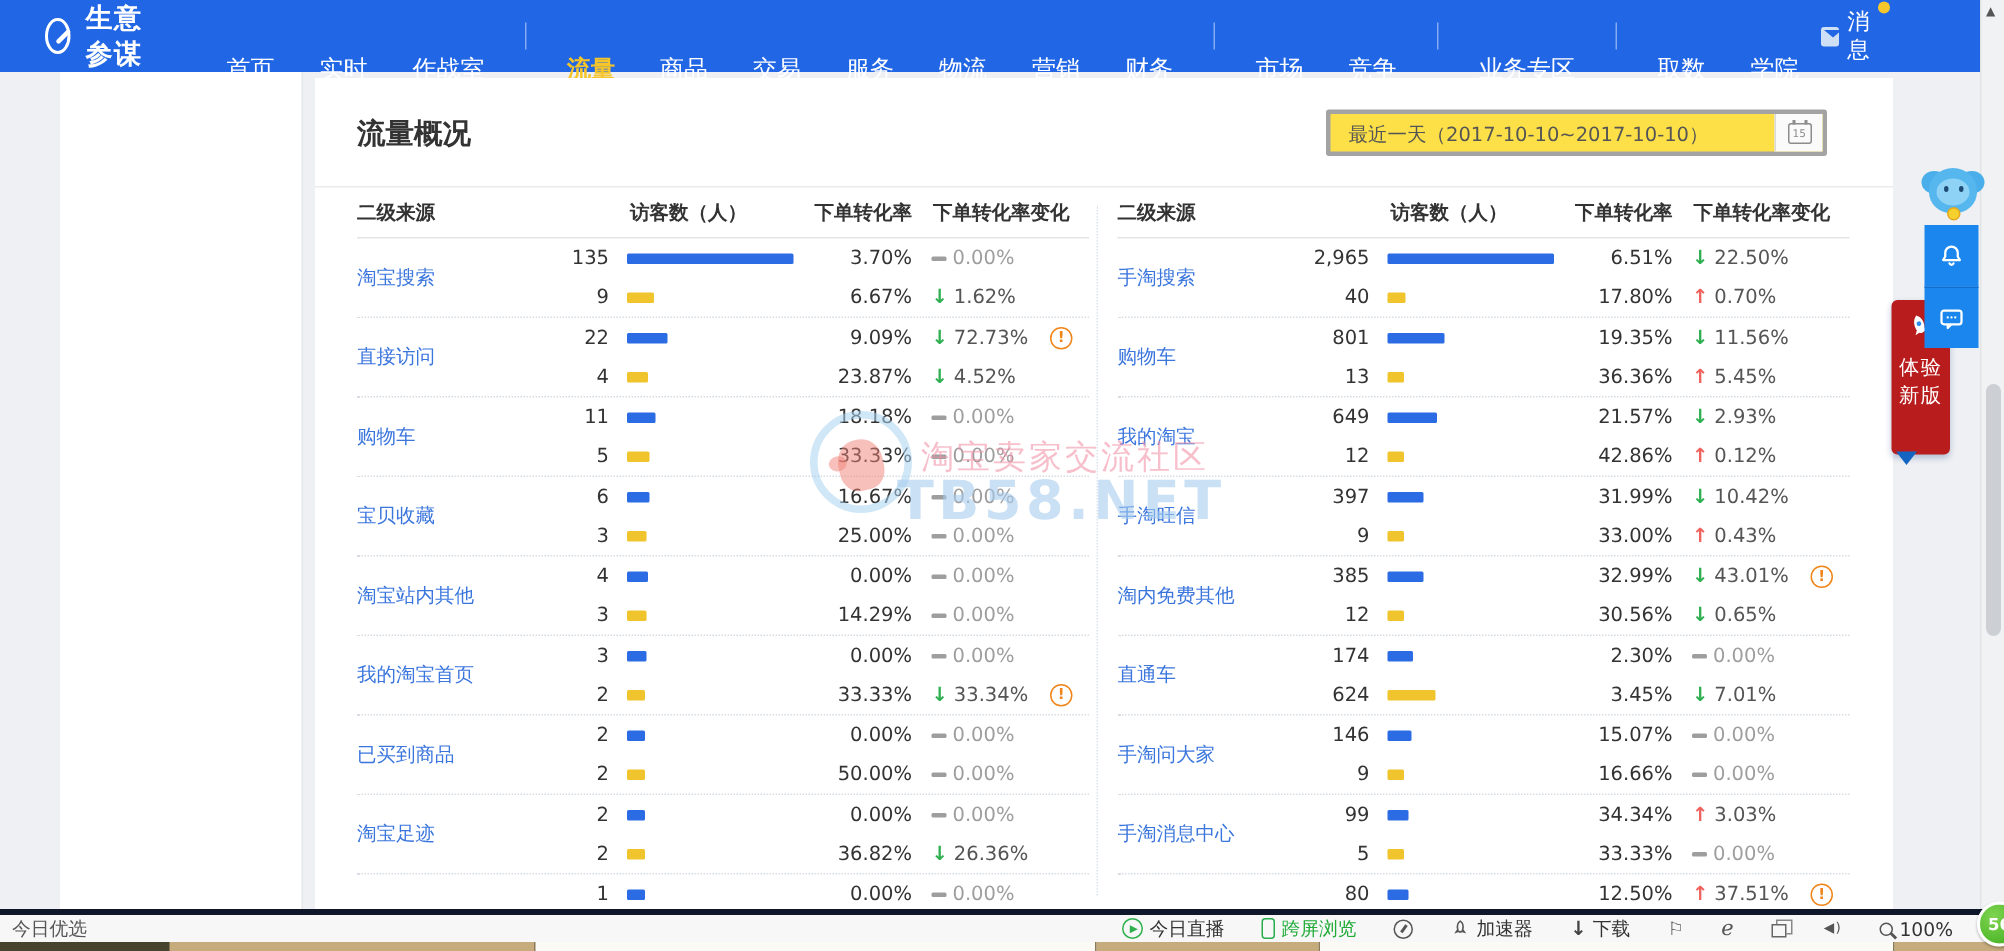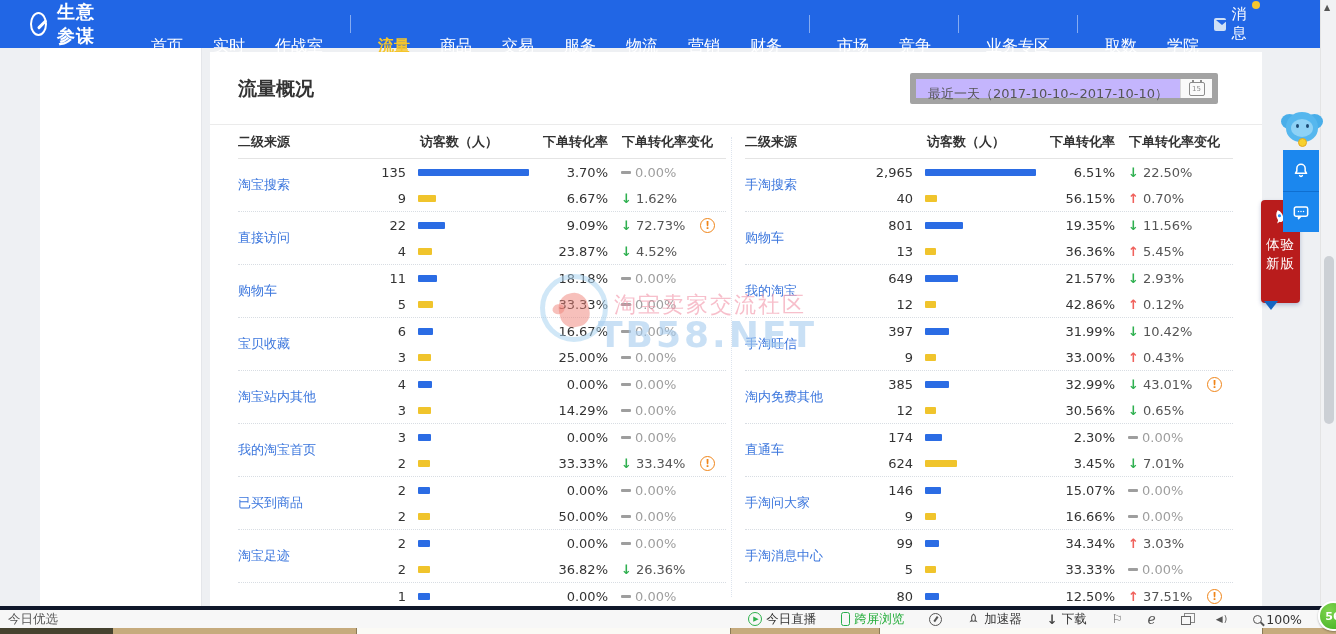--- a/index.html
+++ b/index.html
@@ -20,21 +20,21 @@
 .nav-msg { margin-left:auto; margin-right:68px; display:flex; align-items:center; gap:6px; font-size:15px; position:relative; cursor:pointer; }
 .env { width:17px; height:13px; background:#cfe0f6; border-radius:2px; position:relative; display:inline-block; }
 .env::after { content:""; position:absolute; left:2px; top:2px; border-left:6.5px solid transparent; border-right:6.5px solid transparent; border-top:5px solid #2166e5; }
 .msg-dot { position:absolute; right:-8px; top:-4px; width:8px; height:8px; border-radius:50%; background:#f6c62d; }
 
 
 .sidebar { position:absolute; left:40px; top:48px; width:162px; height:558px; background:#fff; border-right:1px solid #e4e6ea; }
 .content { position:absolute; left:210px; top:52px; width:1052px; height:558px; background:#fff; overflow:hidden; }
 .content-head { height:73px; border-bottom:1px solid #ebebeb; position:relative; }
 .page-title { position:absolute; left:28px; top:24px; font-size:19px; font-weight:700; color:#333; }
-.datepicker { position:absolute; right:44px; top:21px; height:31px; border:6px solid #a3a3a3; border-radius:2px; display:flex; align-items:stretch; background:#c4b5fd; cursor:pointer; }
+.datepicker { position:absolute; right:44px; top:21px; height:31px; border:3px solid #a3a3a3; border-radius:2px; display:flex; align-items:stretch; background:#fde047; cursor:pointer;gap:32px; }
 .date-text { padding:0 12px; line-height:29px; color:#555; font-size:13px; }
 .cal-btn { width:32px; border-left:1px solid #d9d9d9; display:flex; align-items:center; justify-content:center; background:#fafafa; }
 .cal-ic { width:16px; height:14px; border:1px solid #8c8c8c; border-radius:2px; position:relative; font-size:7px; color:#8c8c8c; text-align:center; line-height:13px; }
 .cal-ic::before { content:""; position:absolute; top:-3px; left:2px; width:2px; height:3px; background:#8c8c8c; }
 .cal-ic::after { content:""; position:absolute; top:-3px; right:2px; width:2px; height:3px; background:#8c8c8c; }
 
 
 .tables { position:relative; height:485px; }
 .ttable { position:absolute; top:0; width:488px; --cols:120px 48px 132px 70px 92px 26px; }
 #table-left { left:28px; }
@@ -397,21 +397,21 @@
             <div class="conv" style="grid-area: 1 / 4;">6.51%</div>
             <div class="change" style="grid-area: 1 / 5;">
               <span class="arrow down">↓</span>
               <span class="chval down">22.50%</span>
             </div>
             <div class="warncell" style="grid-area: 1 / 6;"></div>
             <div class="num" style="grid-area: 2 / 2;">40</div>
             <div class="barcell" style="grid-area: 2 / 3;">
               <div class="bar yellow" style="width: 12px;"></div>
             </div>
-            <div class="conv" style="grid-area: 2 / 4;">56.15%</div>
+            <div class="conv" style="grid-area: 2 / 4;">17.80%</div>
             <div class="change" style="grid-area: 2 / 5;">
               <span class="arrow up">↑</span>
               <span class="chval up">0.70%</span>
             </div>
             <div class="warncell" style="grid-area: 2 / 6;"></div>
           </div>
           <div class="pair">
             <div class="rlabel" style="grid-area: 1 / 1 / 3;">购物车</div>
             <div class="num" style="grid-area: 1 / 2;">801</div>
             <div class="barcell" style="grid-area: 1 / 3;">

